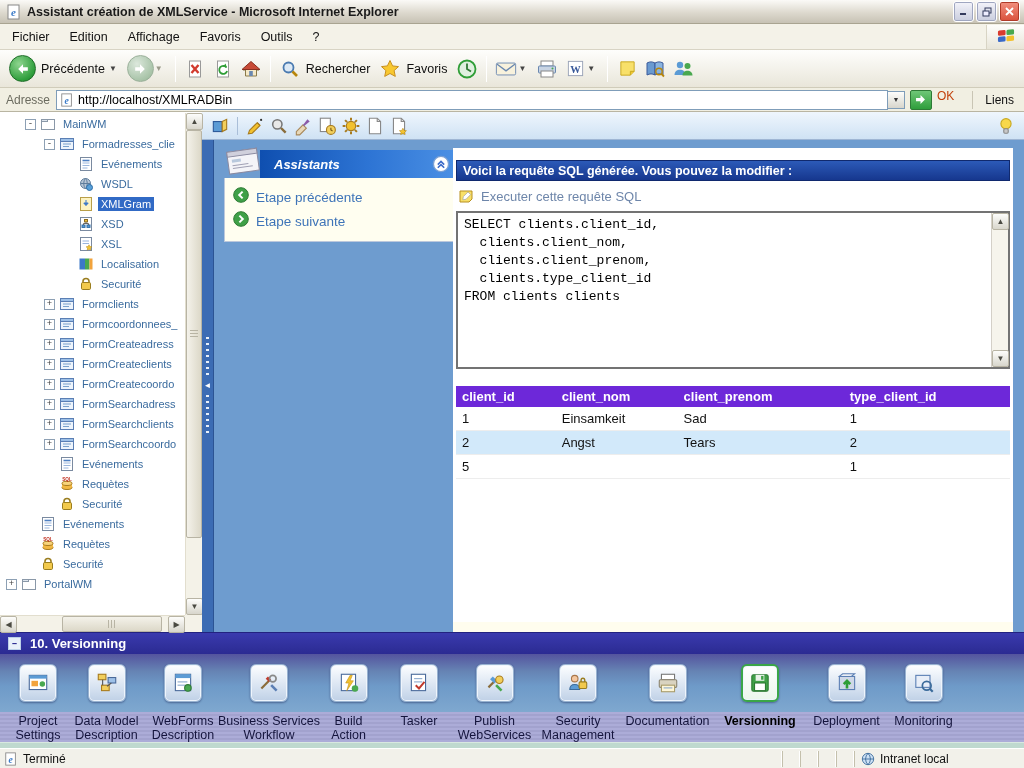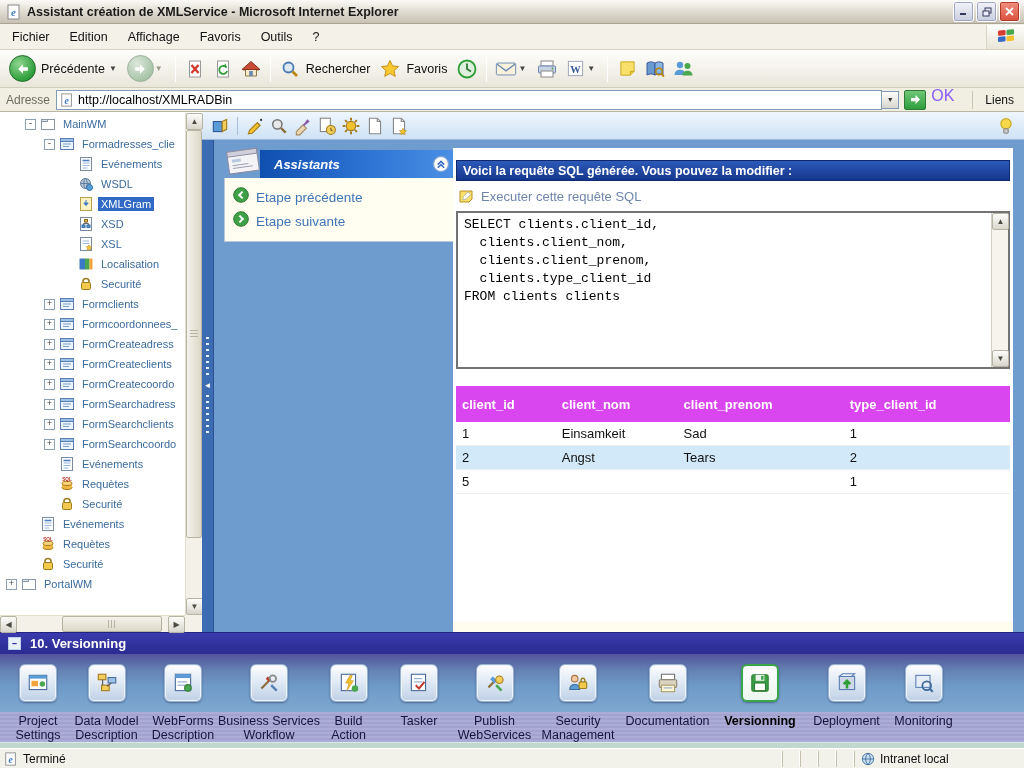--- a/index.html
+++ b/index.html
@@ -45,21 +45,21 @@
   .addressbar { height:24px; display:flex; align-items:center; background:#F1EFE2;
     border-bottom:1px solid #B9B5A2; padding:0 4px; }
   .addr-label { font-size:12px; color:#6B6B5F; margin:0 6px 0 2px; }
   .addr-input { flex:1; height:20px; background:#fff; border:1px solid #7F9DB9; display:flex; align-items:center; padding:0 3px; }
   .addr-input .aicon { width:14px; height:14px; margin-right:4px; }
   .addr-url { font-size:12.5px; color:#000; }
   .addr-drop { width:17px; height:18px; margin-left:0; background:linear-gradient(#FDFDFB,#D8D6CC);
     border:1px solid #7F9DB9; border-left:none; font-size:7px; color:#333; display:flex; align-items:center; justify-content:center; }
   .go-btn { width:22px; height:20px; margin-left:5px; border-radius:2px; border:1px solid #2E7A36;
     background:linear-gradient(#6FC777,#2F9E3C); display:flex; align-items:center; justify-content:center; }
-  .ok-label { font-size:16px; color:#8b5cf6; margin:0 8px 8px 5px; }
+  .ok-label { font-size:12px; color:#c2410c; margin:0 8px 8px 5px; }
   .links-label { font-size:12px; color:#111; margin:0 6px 0 10px; border-left:1px solid #C9C5B4; padding-left:12px; height:18px; line-height:18px; }
 
   
   .main { height:520px; display:flex; background:#6E9CCF; }
   .treepanel { width:202px; background:#fff; position:relative; flex:none; }
   .tree { position:absolute; left:0; top:1px; right:17px; bottom:17px; overflow:hidden; padding-top:1px; }
   .trow { height:20px; display:flex; align-items:center; white-space:nowrap; }
   .texp { width:11px; height:11px; flex:none; border:1px solid #8DA0B4; background:#fff; color:#444;
     font:9px/9px "Liberation Mono", monospace; text-align:center; margin-right:4px; }
   .tspacer { width:15px; flex:none; }
@@ -118,22 +118,22 @@
   .sqlbox { position:relative; height:158px; border:2px solid #737373; background:#fff; }
   .sqlbox pre { margin:0; padding:3px 6px; font:13px/18px "Liberation Mono", monospace; color:#000;
     white-space:pre; overflow:hidden; height:100%; }
   .sqlrail { position:absolute; right:0; top:0; bottom:0; width:17px; background:#F6F4EC; border-left:1px solid #D4D0C8; }
   .sqlrail .sb-btn { left:0; }
   .btn-row { margin:19px 0 0 2px; display:flex; }
   .xpbtn { height:22px; padding:0 12px; margin-right:12px; font-size:13px; color:#111;
     border:1px solid #5A7AA0; border-radius:3px;
     background:linear-gradient(#FFFFFF,#EFEDE5 55%,#D9D2C4); box-shadow:inset 0 0 0 1px #FFFFFF; cursor:default; }
   .dtable { width:100%; border-collapse:collapse; margin-top:17px; table-layout:fixed; }
-  .dtable th { background:#d946ef; color:#fff; font-size:13px; font-weight:bold; text-align:left;
-    padding:3px 6px; height:36px; }
+  .dtable th { background:#6d28d9; color:#fff; font-size:13px; font-weight:bold; text-align:left;
+    padding:3px 6px; height:21px; }
   .dtable td { font-size:13px; color:#111; padding:4px 6px; height:23px; border-bottom:1px solid #EDEDED; }
   .dtable tr.alt td { background:#D2E9FA; }
   .col1{width:18%} .col2{width:22%} .col3{width:30%} .col4{width:30%}
 
   
   .bottom-title { height:22px; background:linear-gradient(#3A3AAE,#2B2B92); display:flex; align-items:center;
     border-top:1px solid #222280; }
   .bt-collapse { width:13px; height:13px; margin:0 9px 0 8px; background:#E8F0FA; border:1px solid #BCD0E8;
     color:#2B2B92; font:bold 10px/11px "Liberation Mono", monospace; text-align:center; }
   .bt-text { color:#fff; font-weight:bold; font-size:13px; }

